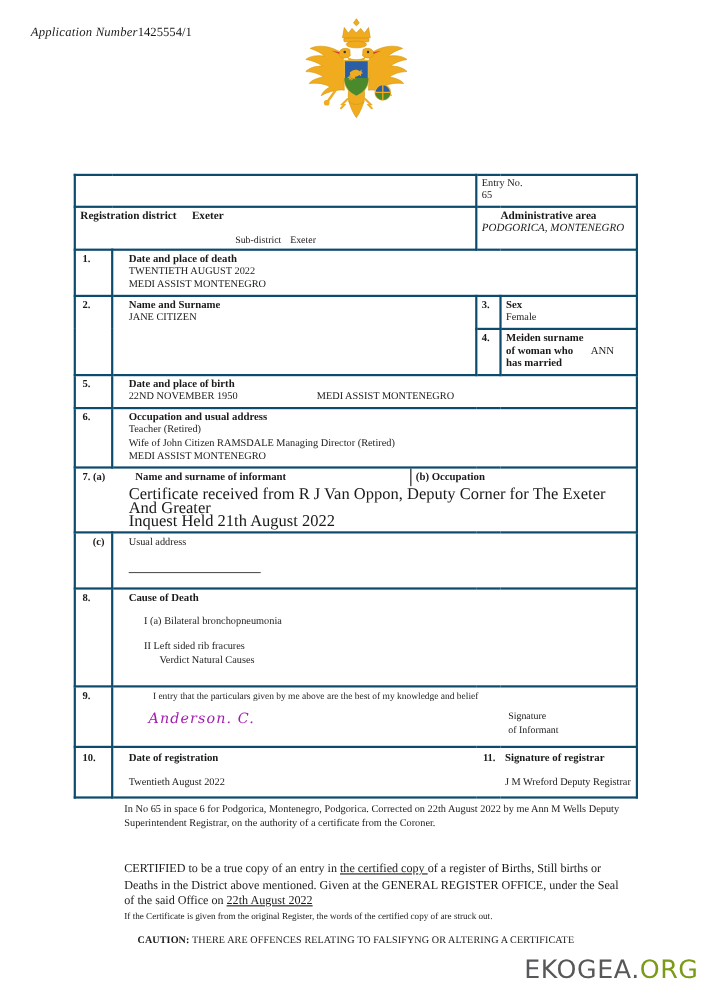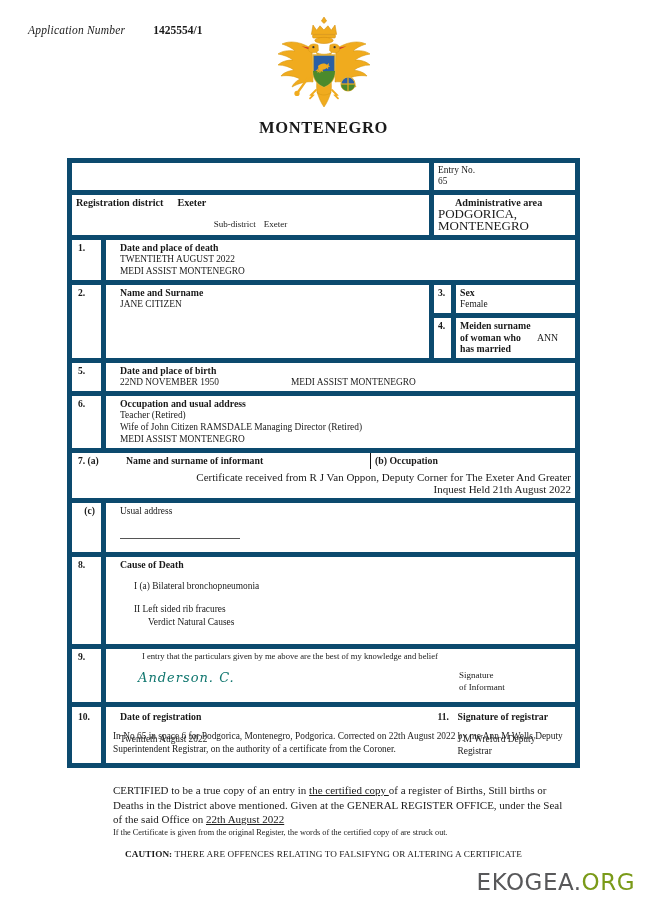--- a/index.html
+++ b/index.html
@@ -20,23 +20,22 @@
   .app-number {
     position: absolute;
     left: 28px;
     top: 24px;
     font-style: italic;
     font-size: 11.5px;
     letter-spacing: .2px;
   }
   .app-number .app-value {
     font-style: normal;
-    margin-left: 28px;
+    margin-left: 0;
     letter-spacing: 0;
-    font-weight: bold;
   }
 
   .crest {
     position: absolute;
     left: 0; right: 0;
     top: 14px;
     display: flex;
     justify-content: center;
   }
   .crest svg { display: block; }
@@ -56,21 +55,21 @@
   .cert-table {
     position: absolute;
     left: 67px;
     top: 158px;
     width: 513px;
     border-collapse: collapse;
     table-layout: fixed;
     font-size: 9.2px;
   }
   .cert-table td {
-    border: 5px solid #0c4a6e;
+    border: 2px solid #0c4a6e;
     vertical-align: top;
     padding: 2px 4px 3px 4px;
   }
   .num {
     font-weight: bold;
     font-size: 9.6px;
     width: 34px;
     padding-left: 6px !important;
   }
   .lbl {
@@ -85,40 +84,40 @@
 
   .entry-blank { height: 22px; }
   .entry-no { width: 108px; }
   .entry-no .lbl-plain { font-size: 9.4px; }
 
   .reg-district { font-weight: bold; font-size: 10.2px; }
   .reg-district .rd-value { margin-left: 14px; }
   .sub-district { font-size: 9px; margin-top: 11px; text-align: center; }
   .sub-district .sd-value { margin-left: 8px; }
   .admin-lbl { font-weight: bold; font-size: 10.2px; margin-left: 17px; }
-  .admin-val { font-size: 13px; line-height: 12px; }
+  .admin-val { font-size: 10px; line-height: 12px; font-style: italic; }
 
   .cell-pad { padding: 3px 5px 4px 5px; }
   .indent { padding-left: 8px; }
   .sexnum { width: 22px; font-weight: bold; font-size: 9.6px; vertical-align: top; }
   .maiden-lines { font-weight: bold; line-height: 11.5px; }
   .maiden-val { font-weight: normal; margin-left: 16px; }
 
   .dob-line { display: flex; }
   .dob-place { margin-left: 72px; }
 
   .informant-split { padding: 0 !important; border: 1px solid #111; }
   .informant-split table {
     width: 100%;
     border-collapse: collapse;
     table-layout: fixed;
   }
   .informant-split td { border: none; padding: 2px 4px 3px 4px; }
   .informant-split td.sep { border-left: 1px solid #111; width: 196px; }
-  .informant-body { font-size: 11px; line-height: 12px; padding-left: 10px; text-align: right; }
+  .informant-body { font-size: 15px; line-height: 12px; padding-left: 10px; }
 
   .addr-line {
     display: block;
     width: 120px;
     border-bottom: 1px solid #555;
     height: 13px;
     margin-left: 10px;
     margin-top: 8px;
   }
 
@@ -129,21 +128,21 @@
   .sig-informant {
     font-size: 9px;
     line-height: 12px;
     text-align: left;
     padding-left: 12px;
   }
   .signature {
     font-family: "DejaVu Serif", "Liberation Serif", serif;
     font-style: italic;
     font-size: 13px;
-    color: #0f766e;
+    color: #a21caf;
     letter-spacing: 1px;
     padding-left: 28px;
     margin-top: 9px;
   }
 
   .reg-row td { padding-top: 4px; padding-bottom: 6px; }
   .reg-val { font-size: 9.4px; margin-top: 11px; }
 
   
   .note-corrected {
@@ -253,21 +252,20 @@
     <path d="M69 70 a7 7 0 0 0 14 0 z" fill="#4b8a2c"></path>
     <line x1="76" y1="63" x2="76" y2="77" stroke="#f0ab1e" stroke-width="1.2"></line>
     <line x1="69" y1="70" x2="83" y2="70" stroke="#f0ab1e" stroke-width="1.2"></line>
 
     <path d="M44 76 l-5 5 l2 .4 l-3 3" stroke="#f0ab1e" stroke-width="1.8" fill="none" stroke-linecap="round"></path>
     <path d="M60 76 l5 5 l-2 .4 l3 3" stroke="#f0ab1e" stroke-width="1.8" fill="none" stroke-linecap="round"></path>
   </svg>
 </div>
 
 <div class="doc-title">
-  <div>MONTENEGRO</div>
 </div>
 
 <table class="cert-table">
   <colgroup>
     <col style="width:34px">
     <col>
     <col style="width:22px">
     <col style="width:124px">
   </colgroup>
 

